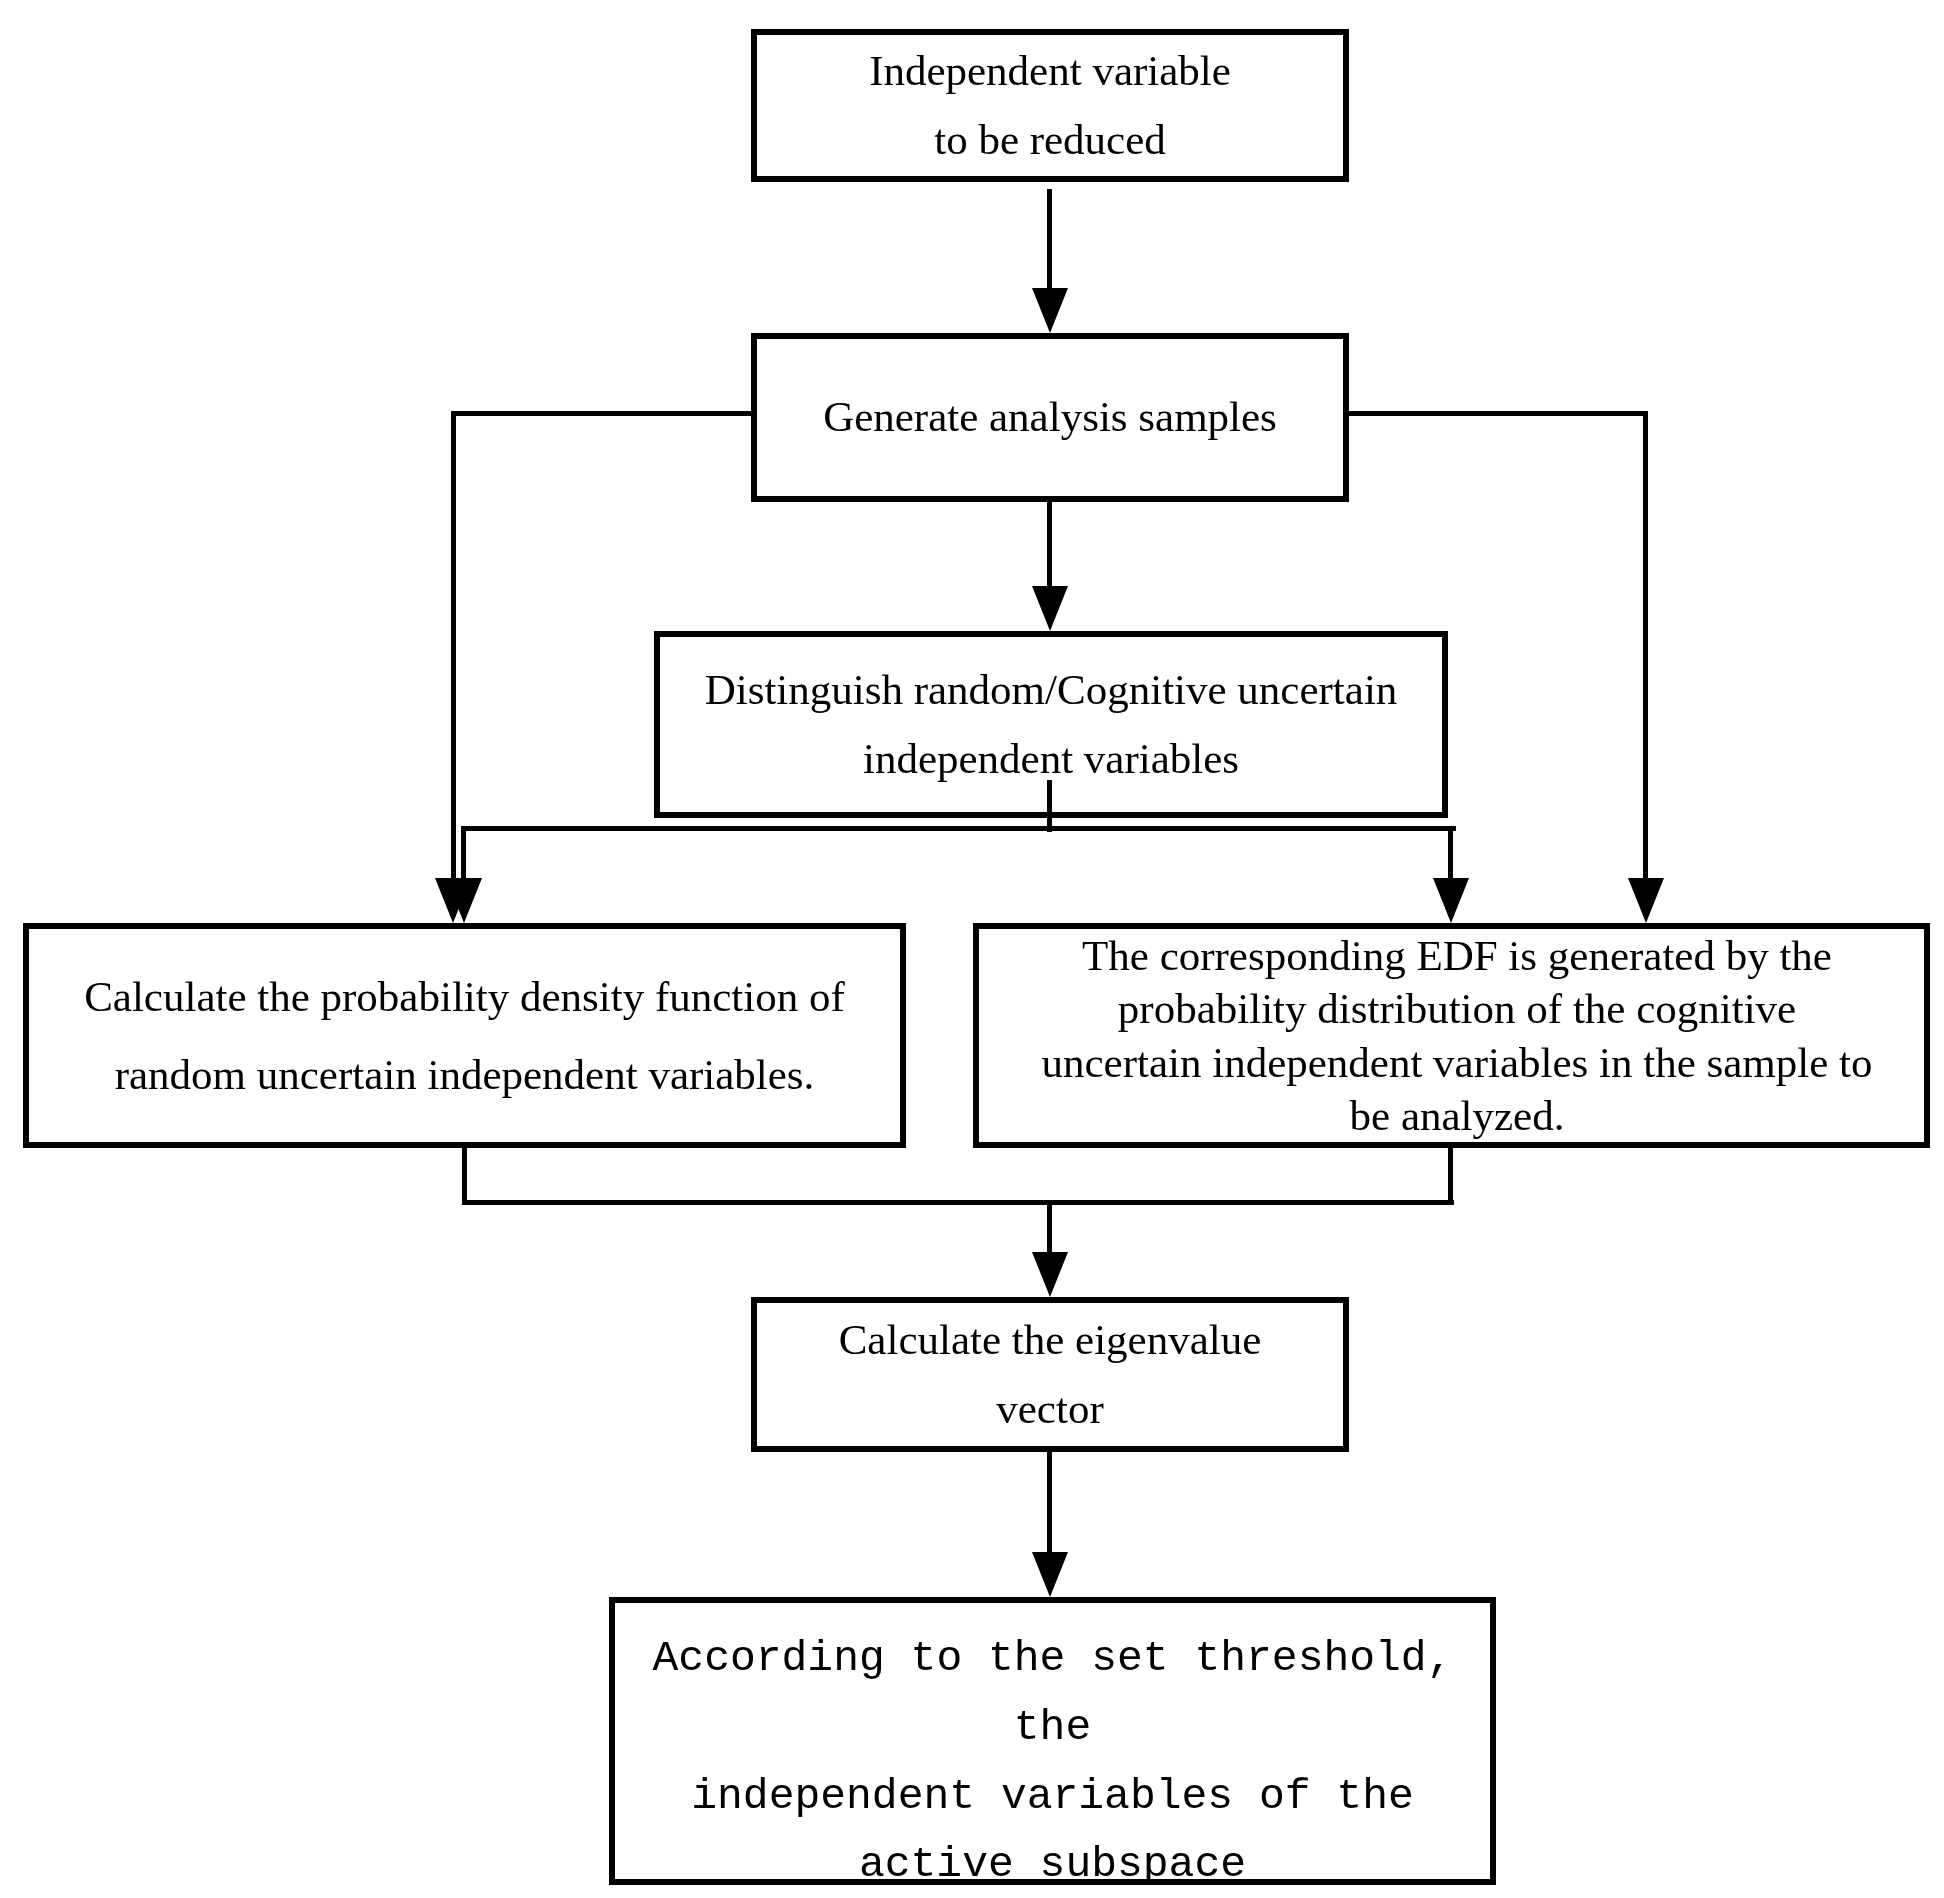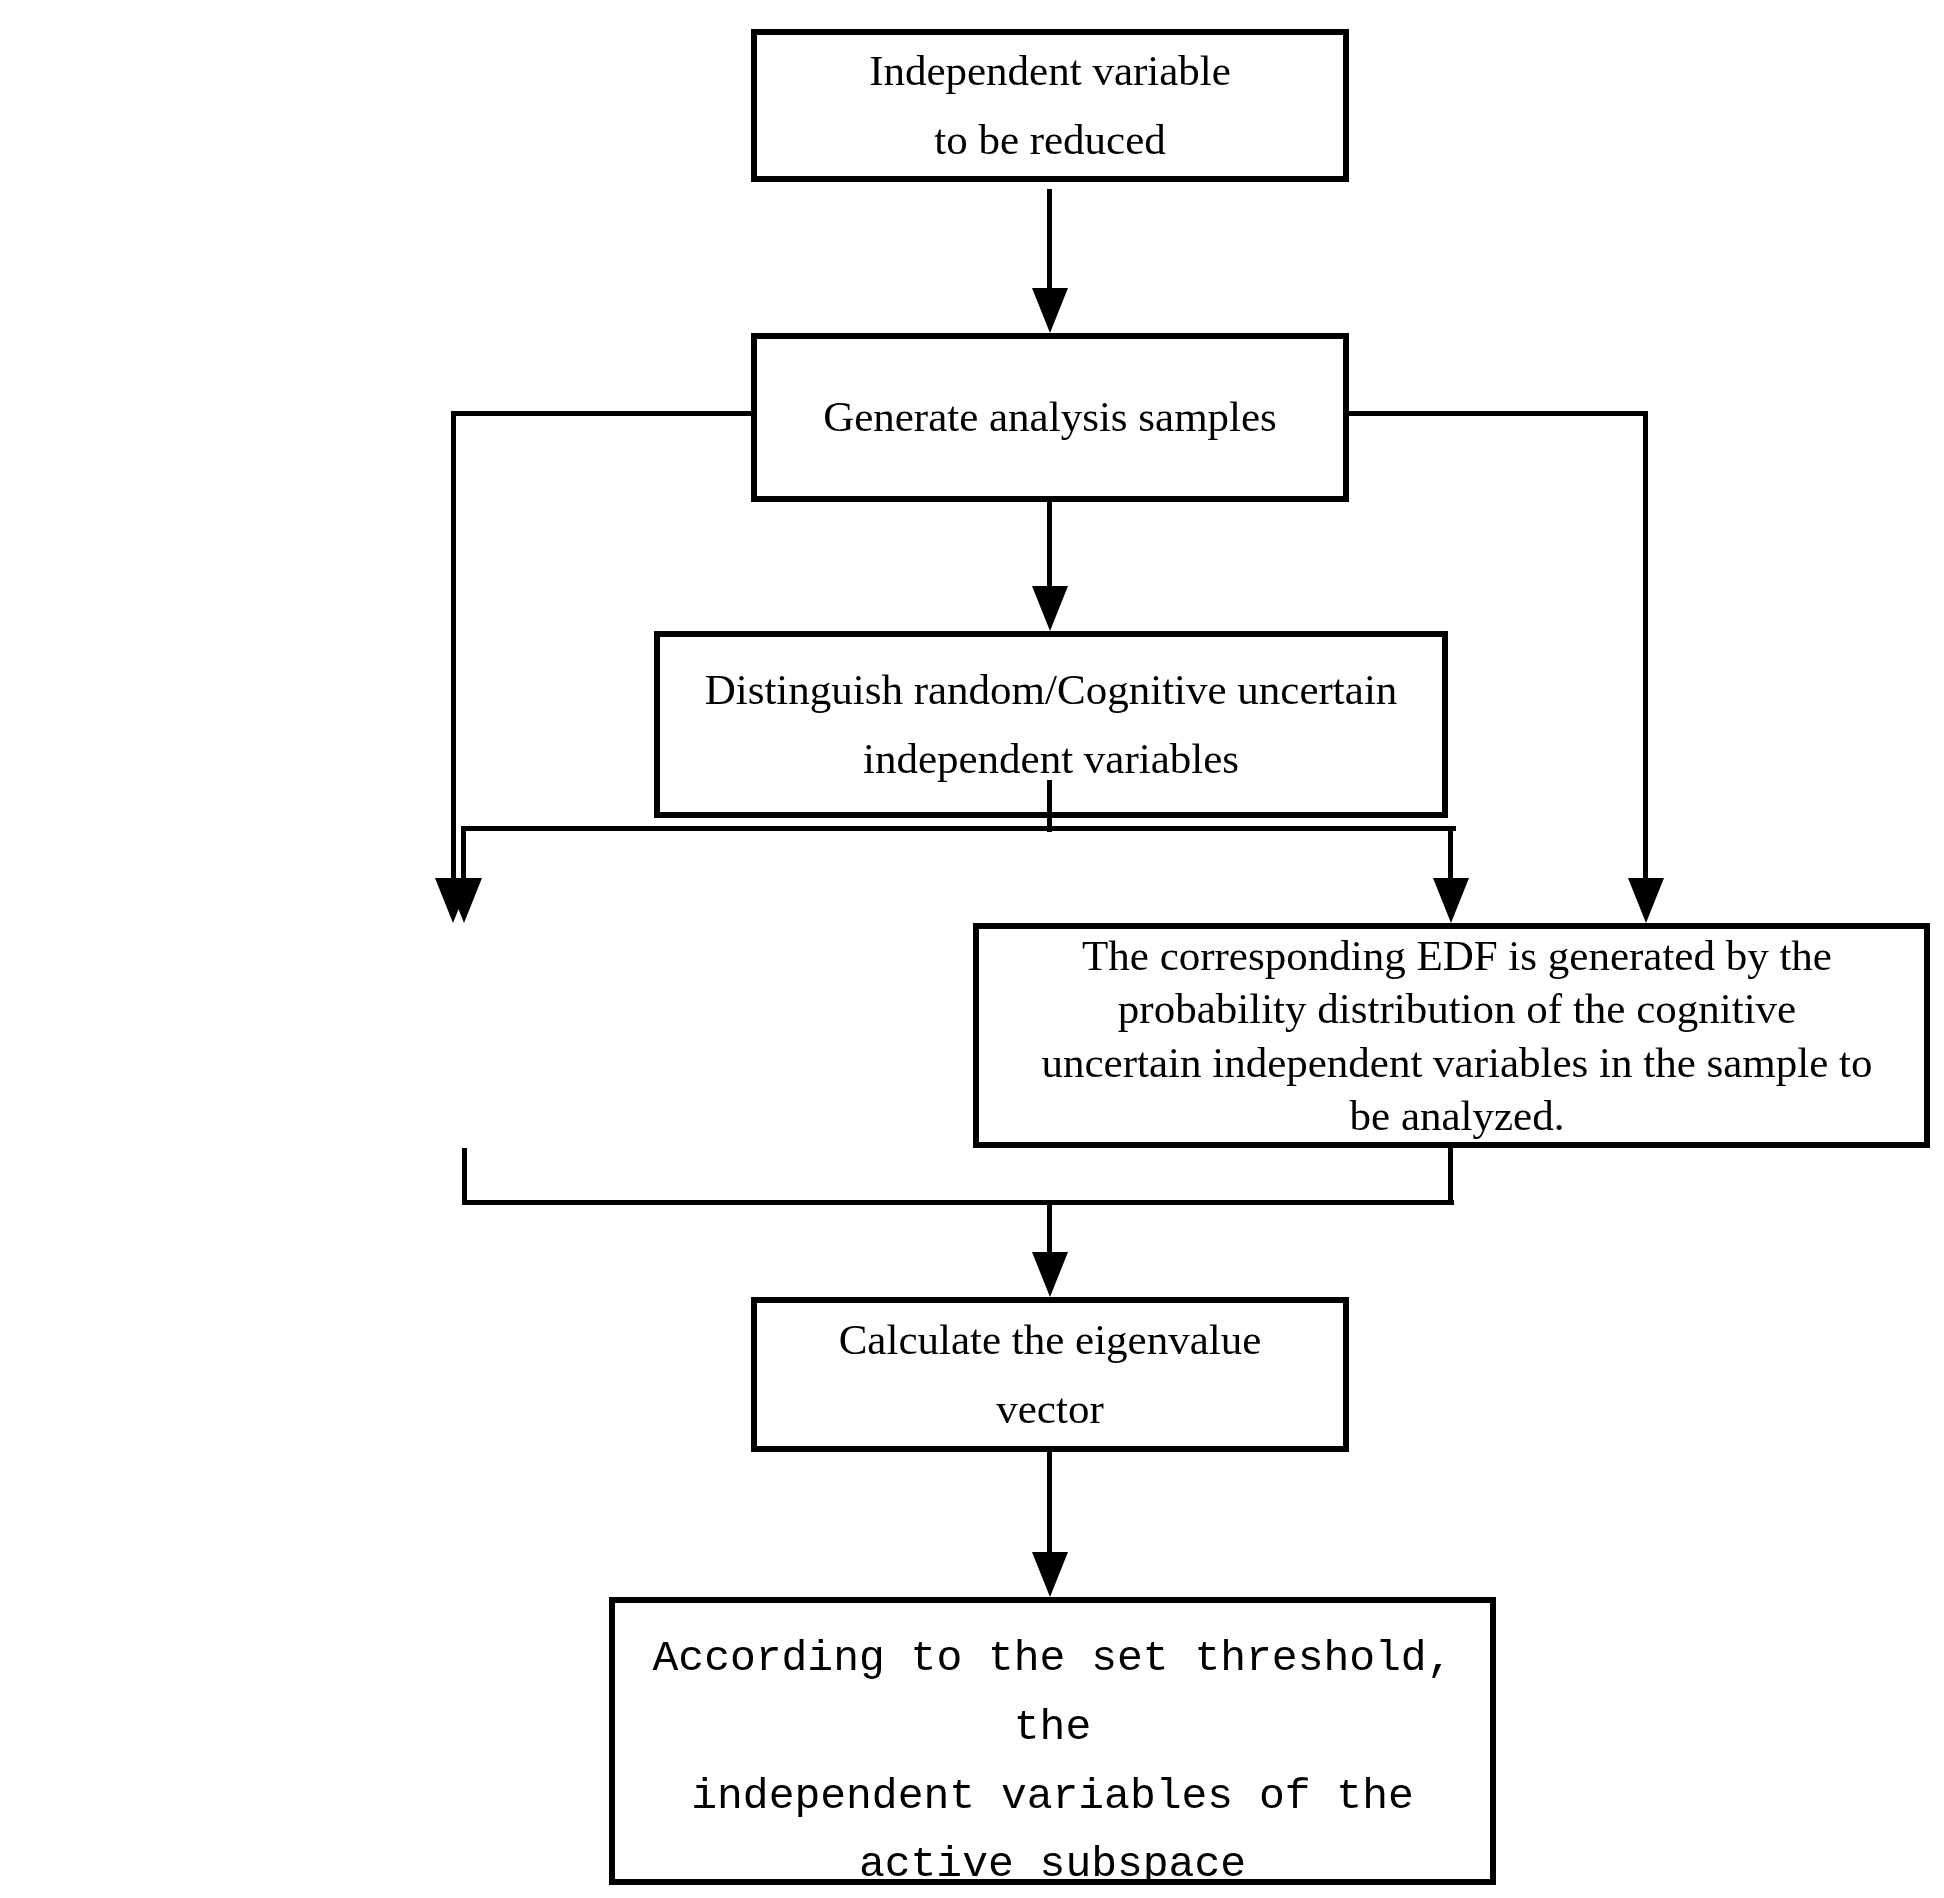--- a/index.html
+++ b/index.html
@@ -99,20 +99,24 @@
 
   <div class="box" id="node-generate">
     <span class="box-text">Generate analysis samples</span>
   </div>
 
   <div class="box" id="node-distinguish">
     <span class="box-text">Distinguish random/Cognitive uncertain
 independent variables</span>
   </div>
 
+  <div class="box" id="node-pdf">
+    <span class="box-text">Calculate the probability density function of
+random uncertain independent variables.</span>
+  </div>
 
   <div class="box" id="node-edf">
     <span class="box-text">The corresponding EDF is generated by the
 probability distribution of the cognitive
 uncertain independent variables in the sample to
 be analyzed.</span>
   </div>
 
   <div class="box" id="node-eigenvalue">
     <span class="box-text">Calculate the eigenvalue

